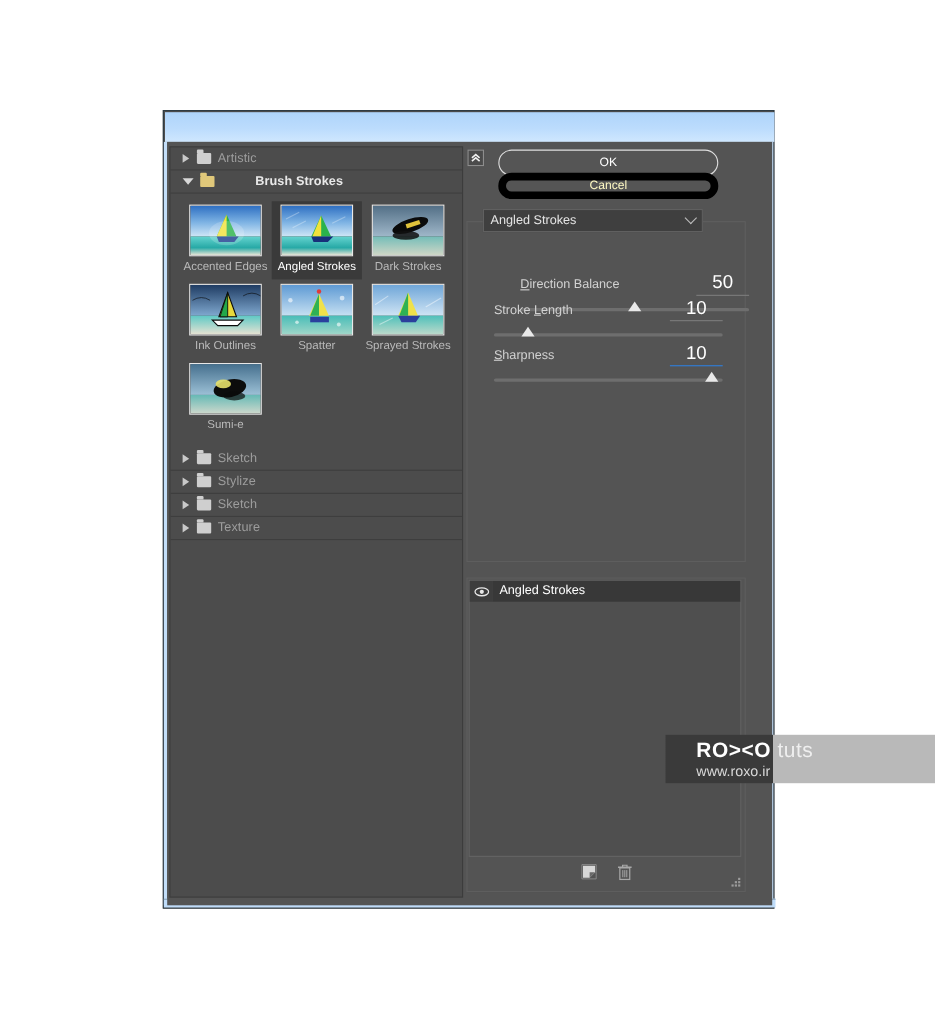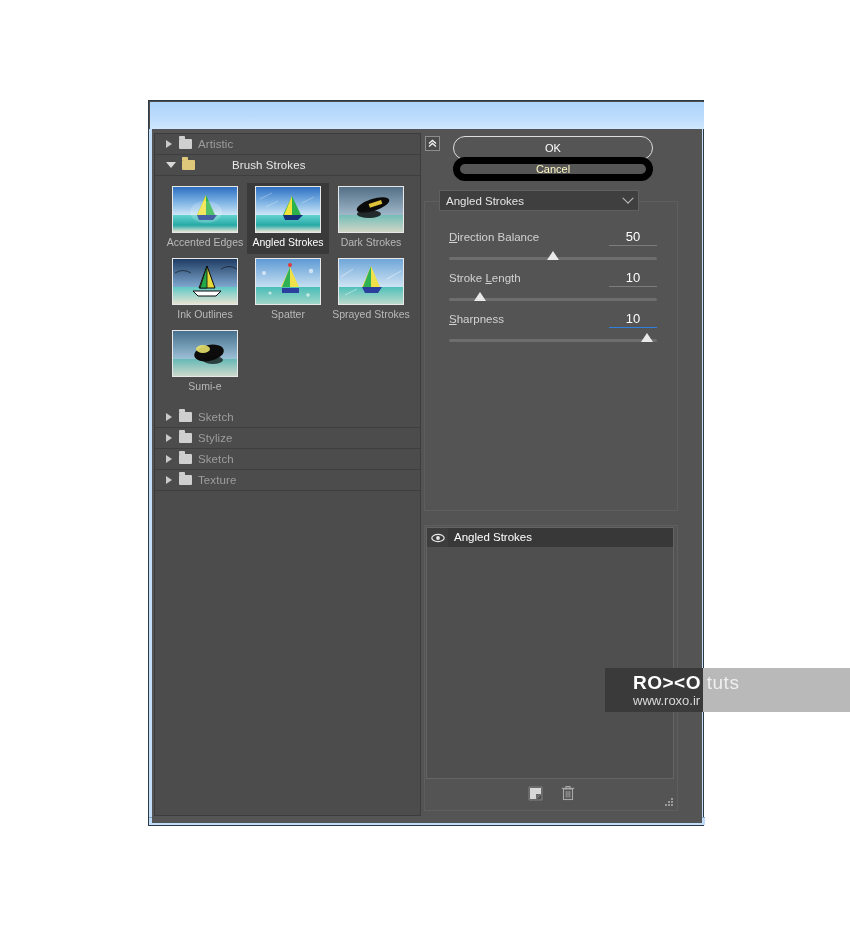--- a/index.html
+++ b/index.html
@@ -85,21 +85,21 @@
     border-radius: 1px 1px 0 0;
   }
   .cat-row.open .folder {
     background: #e0c87a;
   }
   .cat-row.open .folder::before { background: #e0c87a; }
   .cat-label {
     font-size: 11.5px; color: #9d9d9d; letter-spacing: .1px;
   }
   .cat-row.open .cat-label {
-    color: #e8e8e8; font-weight: normal; padding-left: 31px;
+    color: #e8e8e8; font-weight: bold; padding-left: 31px;
   }
 
   .thumb-grid {
     padding: 7px 0 8px 9px;
     display: flex; flex-wrap: wrap;
     width: 258px; box-sizing: border-box; text-align: center;
   }
   .thumb-cell {
     width: 82px; height: 71px;
     margin: 0 1px 1px 0;
@@ -169,21 +169,21 @@
     border-bottom: 1.4px solid #bdbdbd;
     transform: rotate(45deg) translate(-2px,-2px);
   }
 
   .slider-group { position: absolute; left: 24px; width: 208px; }
   .sl-row { display: flex; align-items: baseline; }
   .sl-label { font-size: 11.5px; color: #d2d2d2; }
   .sl-label u { text-decoration: underline; }
   .sl-value {
     margin-left: auto; width: 48px; text-align: center;
-    font-size: 13px; color: #ffffff;
+    font-size: 17px; color: #ffffff;
     border-bottom: 1px solid #7c7c7c;
     padding-bottom: 1px;
   }
   .sl-value.active { border-bottom: 1.5px solid #2f7fdc; }
   .sl-track {
     position: relative; margin-top: 11px;
     height: 3px; background: #6e6e6e; border-radius: 2px;
   }
   .sl-thumb {
     position: absolute; top: -6px;
@@ -438,21 +438,21 @@
           <span>Cancel</span>
         </div>
 
         <div class="settings-box">
 
           <div class="filter-select">
             <span>Angled Strokes</span>
             <span class="chev-down"></span>
           </div>
 
-          <div class="slider-group" style="top:27px;">
+          <div class="slider-group" style="top:45px;margin-left:24px;">
             <div class="sl-row">
               <span class="sl-label"><u>D</u><span>irection Balance</span></span>
               <span class="sl-value">50</span>
             </div>
             <div class="sl-track">
               <span class="sl-thumb" style="left:50%;"></span>
             </div>
           </div>
 
           <div class="slider-group" style="top:68px;">

